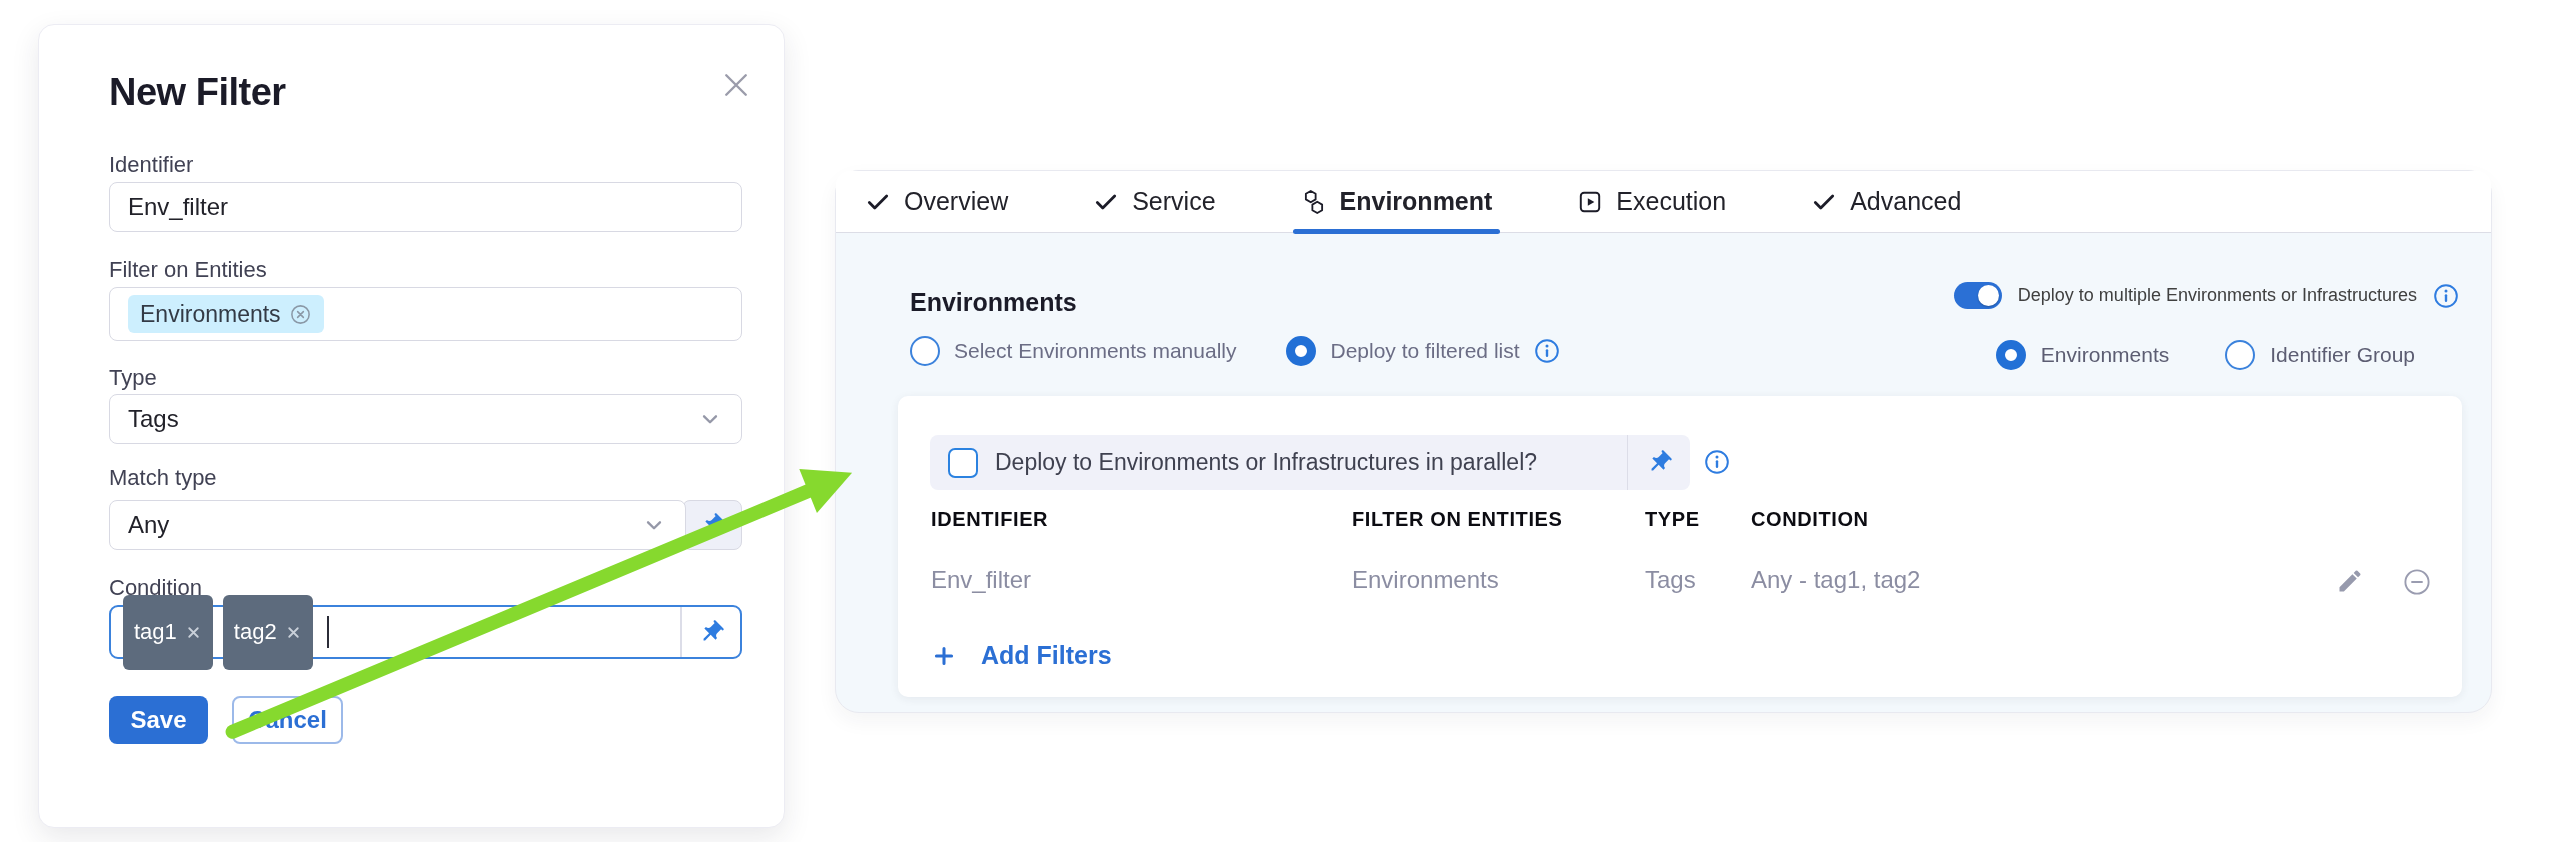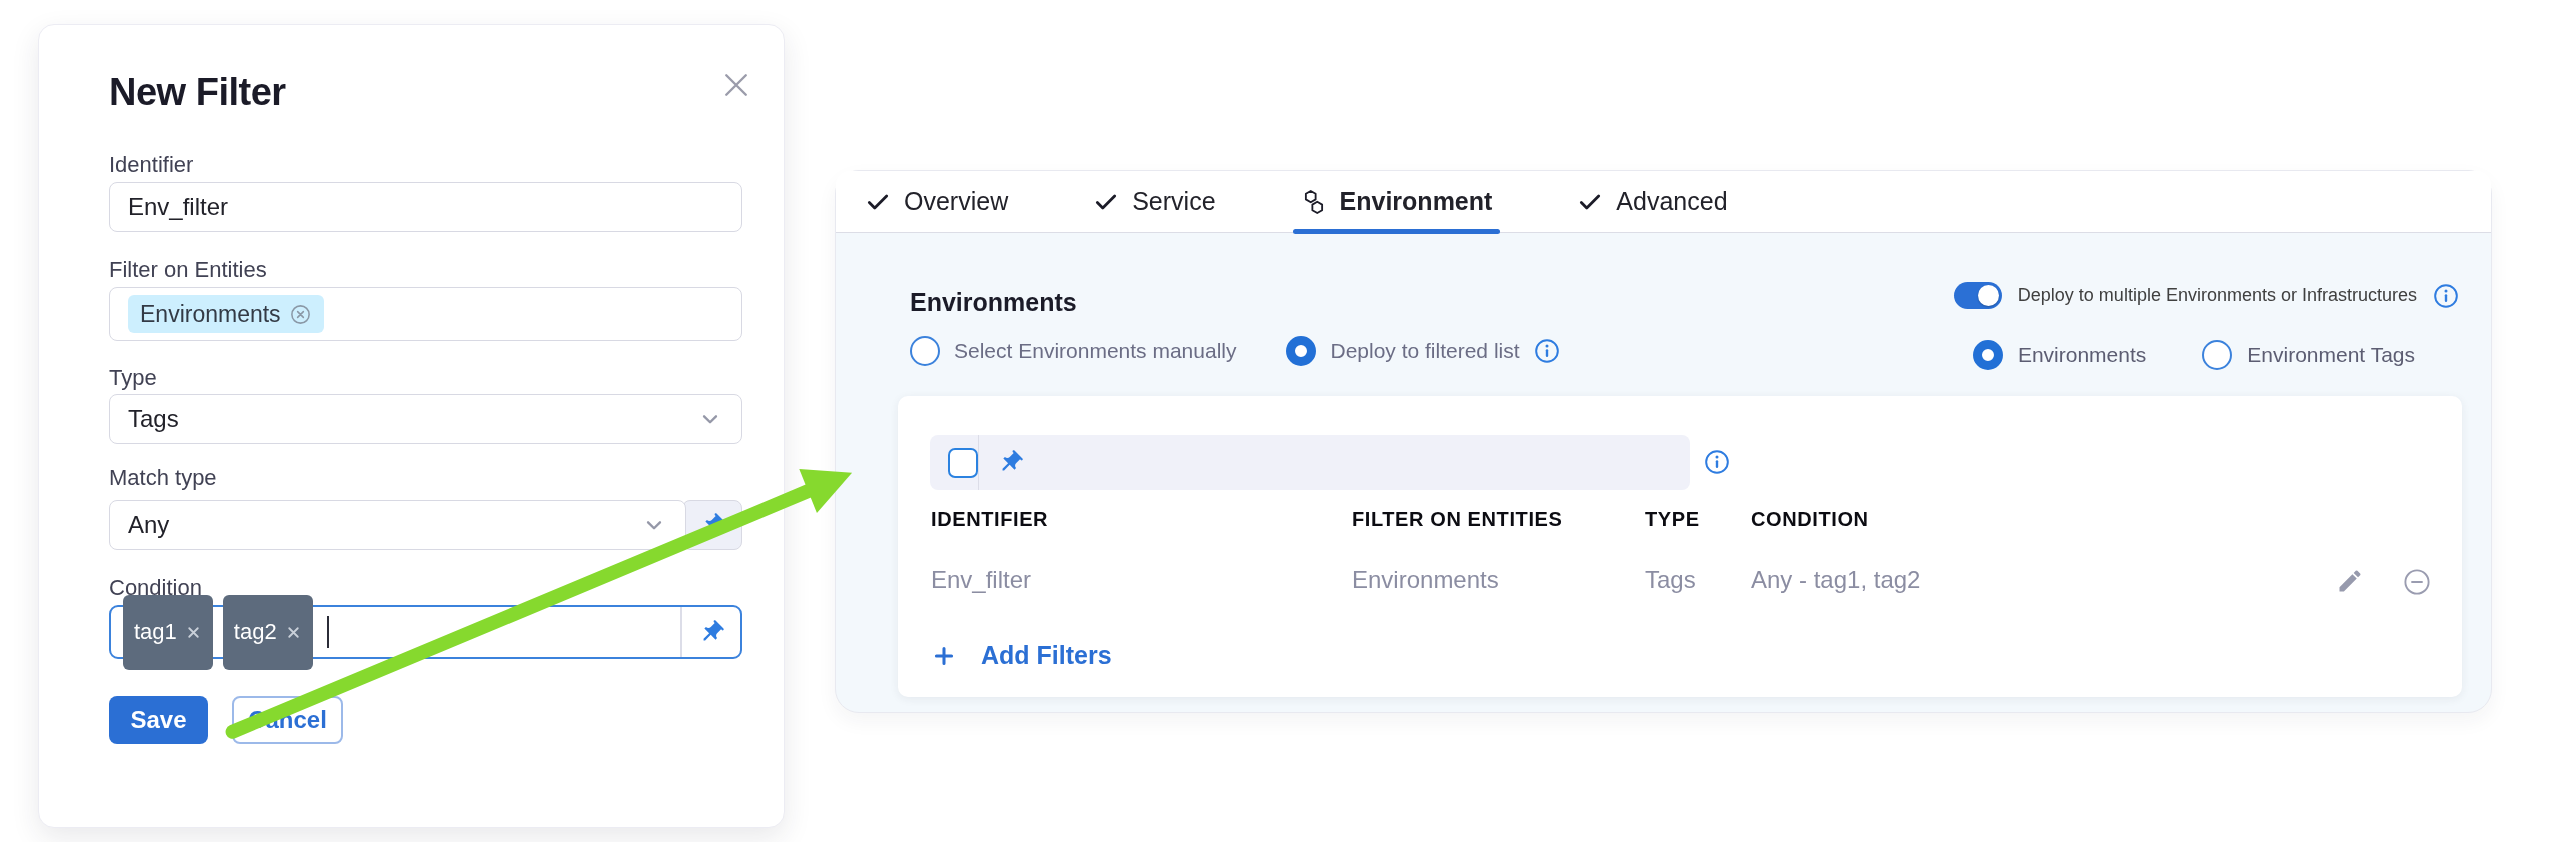--- a/index.html
+++ b/index.html
@@ -240,20 +240,29 @@
           <svg width="26" height="26" viewBox="0 0 24 24">
             <path d="M9 1.8L13.5 4.4 13.5 9.6 9 12.2 4.5 9.6 4.5 4.4z" fill="none" stroke="#1c1c28" stroke-width="1.7" stroke-linejoin="round"></path>
             <path d="M15 11.8L19.5 14.4 19.5 19.6 15 22.2 10.5 19.6 10.5 14.4z" fill="none" stroke="#1c1c28" stroke-width="1.7" stroke-linejoin="round"></path>
           </svg>
         </span>
         <span>Environment</span>
       </div>
       <div class="tab">
         <span class="icon">
           <svg width="26" height="26" viewBox="0 0 24 24">
+              <rect x="3.5" y="3.5" width="17" height="17" rx="3" fill="none" stroke="#1c1c28" stroke-width="1.8"></rect>
+              <path d="M10 8.5v7l6-3.5z" fill="#1c1c28"></path>
+            </svg>
+        </span>
+        <span>Execution</span>
+      </div>
+      <div class="tab">
+        <span class="icon">
+          <svg width="26" height="26" viewBox="0 0 24 24">
               <path d="M4 12.5l5 5L20 6.5" fill="none" stroke="#1c1c28" stroke-width="2.6" stroke-linecap="round" stroke-linejoin="round"></path>
             </svg>
         </span>
         <span>Advanced</span>
       </div>
     </div>
 
     <div class="section-heading">Environments</div>
 
     <div class="mode-row">
@@ -283,26 +292,27 @@
             <rect x="10.9" y="10.3" width="2.2" height="7.2" rx="1.1" fill="#2e7ce0"></rect>
           </svg>
       </span>
     </div>
 
     <div class="target-row">
       <span class="radio selected"></span>
       <span class="radio-label">Environments</span>
       <span class="target-gap"></span>
       <span class="radio"></span>
-      <span class="radio-label">Environment Tags</span>
+      <span class="radio-label">Identifier Group</span>
     </div>
 
     <div class="card">
       <div class="strip">
         <span class="checkbox"></span>
+        <span class="strip-label">Deploy to Environments or Infrastructures in parallel?</span>
         <span class="strip-addon">
           <span class="icon" style="transform:rotate(45deg)">
             <svg width="27" height="27" viewBox="0 0 24 24">
                 <path d="M16 9V4h1c.55 0 1-.45 1-1s-.45-1-1-1H7c-.55 0-1 .45-1 1s.45 1 1 1h1v5c0 1.66-1.34 3-3 3v2h5.97v7l1 1 1-1v-7H19v-2c-1.66 0-3-1.34-3-3z" fill="#2e7ce0"></path>
               </svg>
           </span>
         </span>
       </div>
       <span class="strip-info icon">
         <svg width="26" height="26" viewBox="0 0 24 24">

